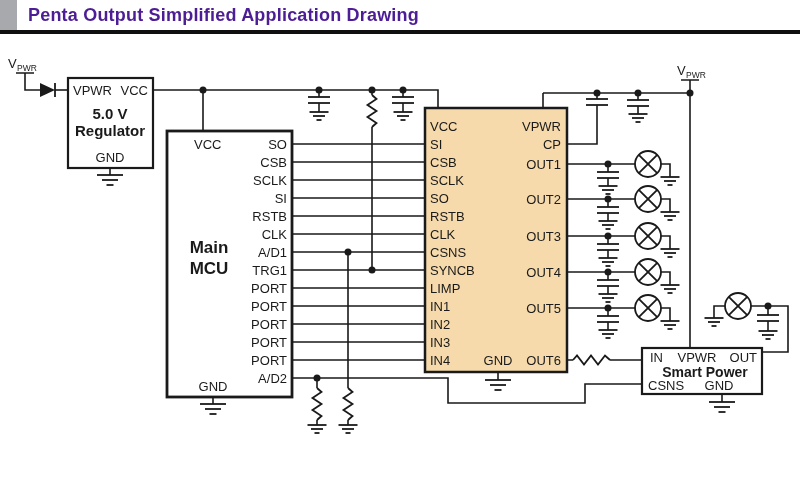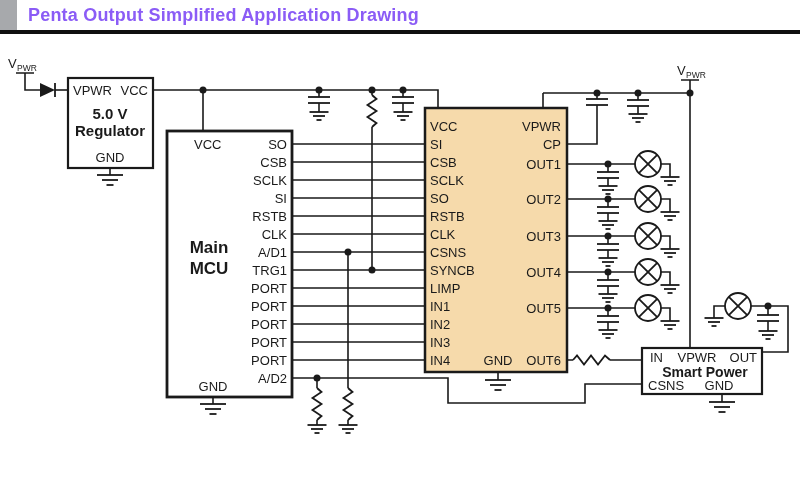--- a/index.html
+++ b/index.html
@@ -1,20 +1,20 @@
 <!DOCTYPE html>
 <html><head>
 <meta charset="utf-8">
 <style>
   html,body{margin:0;padding:0;background:#ffffff;}
   #stage{position:relative;width:800px;height:480px;background:#ffffff;overflow:hidden;
          font-family:"Liberation Sans",sans-serif;color:#1a1a1a;}
   .header{position:absolute;top:0;left:0;width:800px;height:30px;display:flex;align-items:center;}
   .corner{width:17px;height:30px;background:#A7A9AC;margin-right:11px;flex:0 0 auto;}
-  .header h1{font-size:18px;font-weight:bold;margin:0;letter-spacing:.2px;color:#8b5cf6;}
+  .header h1{font-size:18px;font-weight:bold;margin:0;letter-spacing:.2px;color:#4c1d95;}
   .rule{position:absolute;top:30px;left:0;width:800px;height:3.5px;background:#101010;}
   svg{position:absolute;top:0;left:0;}
   .wire{stroke:#1a1a1a;stroke-width:1.6;fill:none;}
   .sym{stroke:#1a1a1a;stroke-width:1.8;fill:none;}
   .blk{fill:#ffffff;stroke:#1a1a1a;stroke-width:2.2;}
   .blk-thick{fill:#ffffff;stroke:#1a1a1a;stroke-width:2.8;}
   .ic{stroke:#1a1a1a;stroke-width:2.5;}
   .dot{fill:#1a1a1a;stroke:none;}
   text{fill:#1a1a1a;}
   .pin{font:13px "Liberation Sans",sans-serif;}

